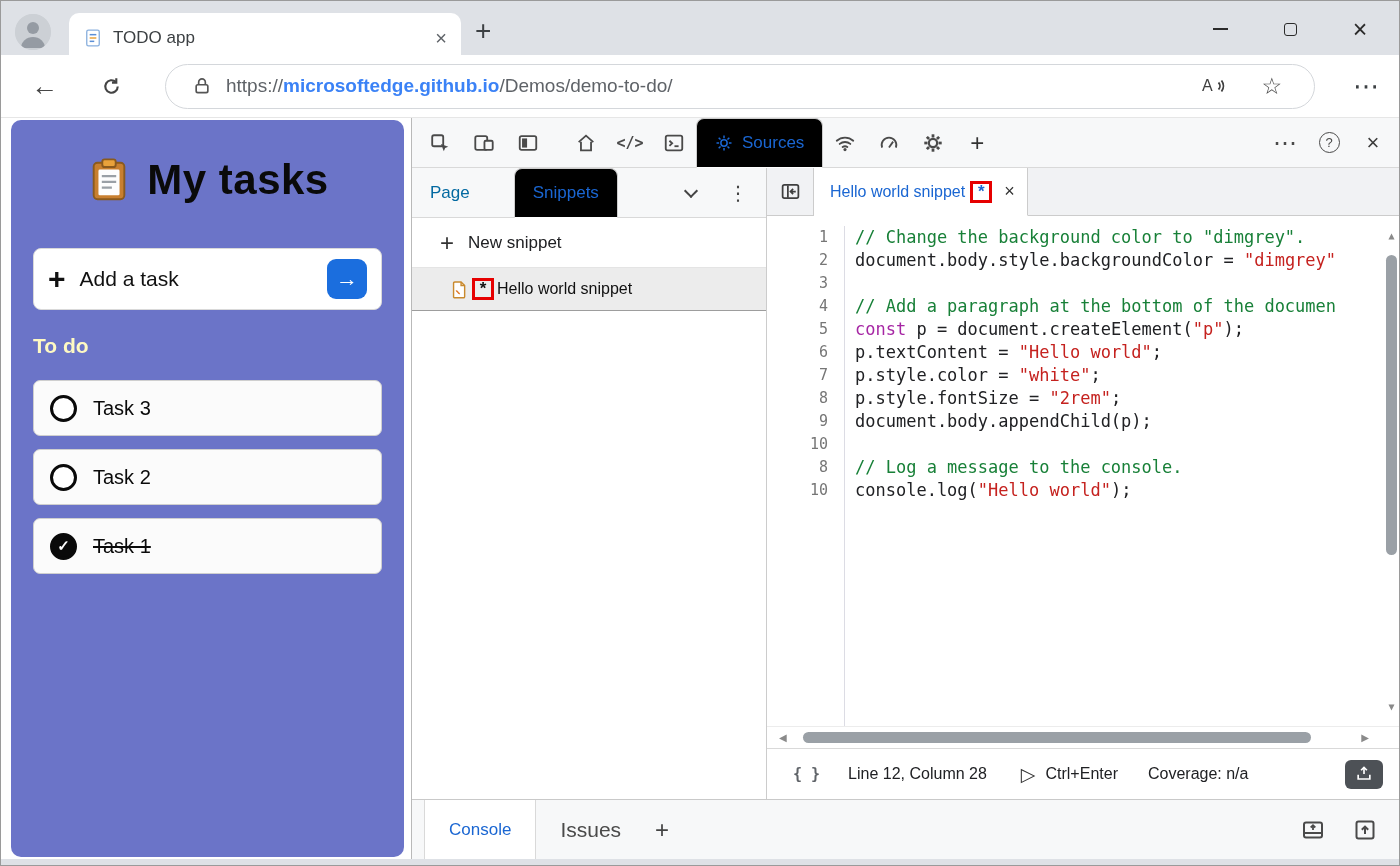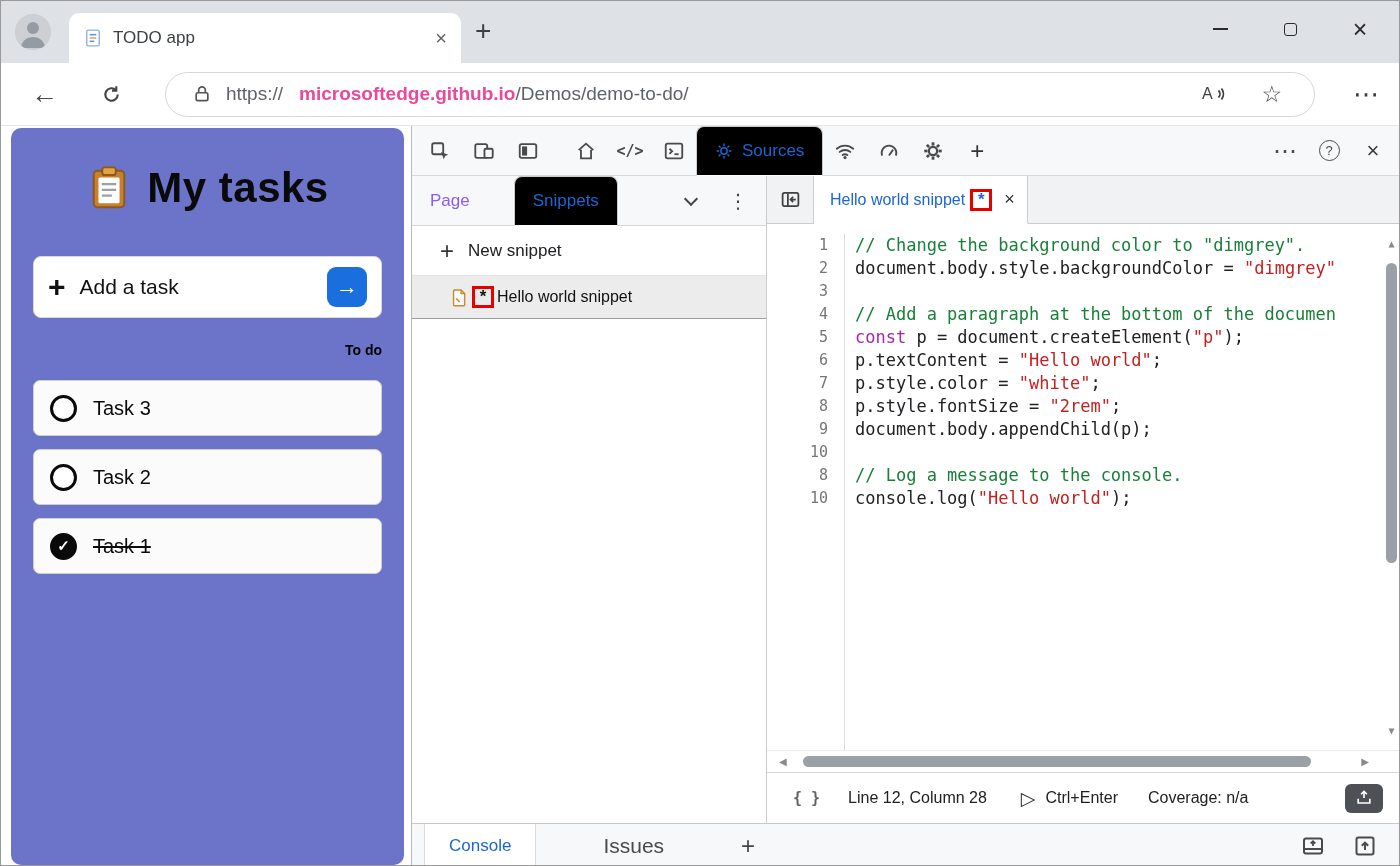--- a/index.html
+++ b/index.html
@@ -6,21 +6,21 @@
   :root{
     --purple:#6b74c8; --accent-blue:#1a66d2; --annotation-red:#e60000;
     --tok-comment:#188038; --tok-string:#c5221f; --tok-keyword:#a626a4;
     --btn-blue:#1b6ede;
   }
   body { font-family:"Liberation Sans", sans-serif; background:#fff; }
   .window{ width:1400px; height:866px; position:relative; background:#dee1e6;
            border:1px solid #9a9a9a; overflow:hidden; }
 
   
-  .titlebar{ height:62px; position:relative; }
+  .titlebar{ height:54px; position:relative; }
   .avatar{ position:absolute; left:14px; top:13px; width:36px; height:36px;
            border-radius:50%; overflow:hidden; background:#ccd0d5; }
   .browser-tab{ position:absolute; left:68px; top:12px; width:392px; height:50px;
            background:#fff; border-radius:10px 10px 0 0; display:flex; align-items:center;
            padding:0 14px; gap:10px; }
   .tab-title{ font-size:17px; color:#3c4043; flex:1; }
   .tab-close{ font-size:20px; color:#5f6368; }
   .newtab-btn{ position:absolute; left:474px; top:14px; font-size:28px; color:#3c4043; }
   .win-controls{ position:absolute; right:4px; top:0; height:56px; display:flex; }
   .win-btn{ width:70px; display:flex; align-items:center; justify-content:center; }
@@ -31,40 +31,40 @@
   
   .navbar{ height:63px; background:#fff; display:flex; align-items:center;
            position:relative; border-bottom:1px solid #e6e6e6; }
   .nav-back{ margin-left:30px; font-size:27px; color:#474747; }
   .nav-reload{ margin-left:42px; display:flex; }
   .addressbar{ margin-left:42px; width:1150px; height:45px; border:1px solid #d4d7db;
            background:#fff; border-radius:23px; display:flex; align-items:center;
            padding:0 20px; position:relative; }
   .lock-wrap{ display:flex; margin-left:6px; }
   .url{ margin-left:14px; font-size:19px; color:#5f6368; white-space:nowrap; }
-  .url .host{ color:#ec4899; font-weight:700;margin-left:16px; }
+  .url .host{ color:#3b82f6; font-weight:700; }
   .read-aloud{ position:absolute; right:88px; display:flex; }
   .star{ position:absolute; right:32px; font-size:23px; color:#4a4a4a; }
   .nav-more{ position:absolute; right:20px; font-size:26px; color:#3c4043; }
 
   
   .content{ position:relative; height:741px; background:#fff; }
 
   
   .todo-panel{ position:absolute; left:10px; top:2px; width:393px; height:737px;
            background:var(--purple); border-radius:10px; padding:0 22px; overflow:hidden; }
   .todo-header{ display:flex; align-items:center; justify-content:center; gap:15px; margin-top:36px; }
   .todo-title{ font-size:42px; font-weight:800; color:#0a0a0a; letter-spacing:.5px; }
   .add-card{ margin-top:44px; height:62px; background:#fff; border-radius:8px; border:1px solid #d9d9d9;
            display:flex; align-items:center; padding:0 14px; gap:14px; }
   .add-plus{ font-size:30px; font-weight:600; color:#111; }
   .add-label{ font-size:21px; color:#111; flex:1; }
   .add-arrow-btn{ width:40px; height:40px; background:var(--btn-blue); border-radius:9px; color:#fff;
            font-size:22px; display:flex; align-items:center; justify-content:center; }
-  .todo-heading{ text-align:right; font-size:14px; font-weight:700; color:#000000; margin:24px 0 22px; }
+  .todo-heading{ text-align:left; font-size:21px; font-weight:700; color:#fef9c3; margin:24px 0 22px; }
   .task-card{ height:56px; background:#fbfbfb; border:1px solid #cfcfcf; border-radius:7px;
            display:flex; align-items:center; gap:16px; padding:0 16px; margin-bottom:13px; }
   .task-check{ width:27px; height:27px; border:3px solid #0a0a0a; border-radius:50%; background:#fff;
            flex:none; display:flex; align-items:center; justify-content:center; }
   .task-check.checked{ background:#0a0a0a; color:#fff; font-size:15px; font-weight:700; }
   .task-label{ font-size:20px; color:#0a0a0a; }
   .task-card.done .task-label{ text-decoration:line-through; }
 
   
   .devtools{ position:absolute; left:410px; top:0; width:990px; height:741px;
@@ -78,21 +78,21 @@
            color:var(--accent-blue); font-size:17px; position:relative; z-index:2; }
   .flex1{ flex:1; }
   .help-circle{ width:21px; height:21px; border:1.6px solid #4a4a4a; border-radius:50%;
            display:flex; align-items:center; justify-content:center; font-size:13px; color:#4a4a4a; }
   .x-glyph{ font-size:22px; color:#3c3c3c; line-height:1; }
 
   .dt-main{ flex:1; display:flex; min-height:0; }
   .navigator{ width:355px; border-right:1px solid #ccc; display:flex; flex-direction:column; flex:none; }
   .nav-tabs{ height:50px; background:#f7f8f9; border-bottom:1px solid #d9d9d9;
            display:flex; align-items:center; flex:none; }
-  .nav-tab-page{ padding:0 18px; font-size:17px; color:#8b5cf6; }
+  .nav-tab-page{ padding:0 18px; font-size:17px; color:#0369a1; }
   .nav-tabs .dt-tab-active{ margin-left:26px;text-align:right; }
   .chevron{ margin-left:auto; margin-right:32px; width:10px; height:10px;
            border-right:2px solid #444; border-bottom:2px solid #444; transform:rotate(45deg); margin-top:-4px; }
   .kebab{ margin-right:18px; font-size:20px; color:#444; }
   .new-snippet-row{ height:50px; display:flex; align-items:center; gap:14px; padding-left:28px;
            border-bottom:1px solid #e4e4e4; font-size:17px; color:#202124; flex:none; background:#fff; }
   .plus-glyph{ font-size:24px; color:#333; }
   .snippet-row{ height:43px; background:#ececec; border-bottom:1px solid #9d9d9d;
            display:flex; align-items:center; padding-left:38px; font-size:16px; color:#111; flex:none; gap:2px; }
   .red-box{ width:22px; height:22px; border:3px solid var(--annotation-red); display:inline-flex;
@@ -137,22 +137,22 @@
            font-size:16px; color:#202124; }
   .sb-braces{ margin-left:26px; font-family:"DejaVu Sans Mono","Liberation Mono",monospace;
            font-size:15px; color:#5f6368; font-weight:700; }
   .sb-pos{ margin-left:28px; }
   .sb-run{ margin-left:34px; font-size:19px; color:#333; }
   .sb-short{ margin-left:10px; }
   .sb-cov{ margin-left:30px; }
   .sb-deploy{ margin-left:auto; margin-right:18px; width:38px; height:29px; background:#4d5156;
            border-radius:6px; display:flex; align-items:center; justify-content:center; }
 
-  .drawer{ height:44px; background:#f7f8f9; border-top:1px solid #c9c9c9;
-           display:flex; align-items:stretch; flex:none;gap:43px; }
+  .drawer{ height:60px; background:#f7f8f9; border-top:1px solid #c9c9c9;
+           display:flex; align-items:stretch; flex:none; }
   .drawer-tab-console{ margin-left:12px; background:#fff; border-left:1px solid #d9d9d9;
            border-right:1px solid #d9d9d9; display:flex; align-items:center; padding:0 24px;
            color:var(--accent-blue); font-size:17px; }
   .drawer-tab-issues{ display:flex; align-items:center; padding:0 24px; color:#4a4a4a; font-size:21px; }
   .drawer-plus{ display:flex; align-items:center; font-size:24px; color:#444; padding:0 10px; }
   .drawer-icons{ margin-left:auto; display:flex; align-items:center; gap:28px; margin-right:24px; }
 </style>
 </head>
 <body>
 

